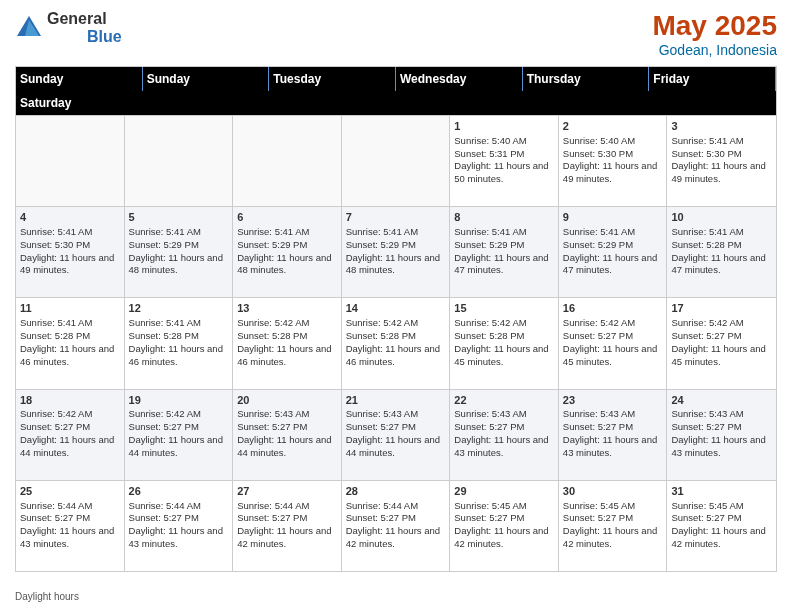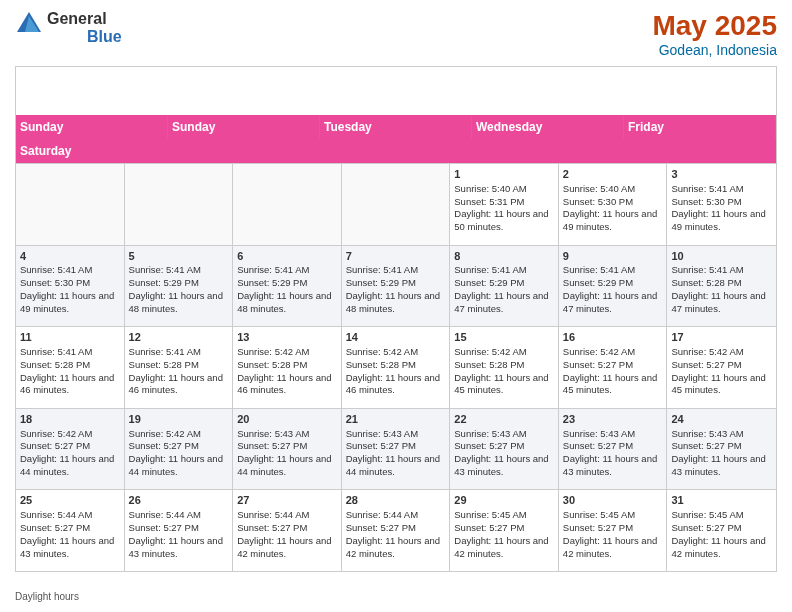--- a/index.html
+++ b/index.html
@@ -18,20 +18,21 @@
       flex-direction: column;
     }
     .header {
       display: flex;
       justify-content: space-between;
       align-items: flex-start;
       margin-bottom: 8px;
     }
     .logo {
       display: flex;
+      align-items: center;
       gap: 4px;
     }
     .logo-text {
       display: flex;
       flex-direction: column;
       line-height: 1.1;
     }
     .logo-general {
       font-size: 16px;
       font-weight: bold;
@@ -60,23 +61,22 @@
       color: #0369a1;
     }
     .calendar {
       flex: 1;
       display: flex;
       flex-direction: column;
       border: 1px solid #ccc;
     }
     .cal-header {
       display: grid;
-      grid-template-columns: repeat(5, 1fr);
-      background: #ec4899;
-      margin-top: 48px;
+      grid-template-columns: repeat(6, 1fr);
+      background: #000000;
     }
     .cal-header-cell {
       color: #fff;
       font-size: 12px;
       font-weight: bold;
       padding: 5px 4px;
       text-align: left;
       border-right: 1px solid #5a8fd0;
     }
     .cal-header-cell:last-child { border-right: none; }
@@ -136,20 +136,21 @@
       <div class="subtitle">Godean, Indonesia</div>
     </div>
   </div>
 
   <div class="calendar">
     <div class="cal-header">
     <div class="cal-header-cell">Sunday</div>
         <div class="cal-header-cell">Sunday</div>
         <div class="cal-header-cell">Tuesday</div>
         <div class="cal-header-cell">Wednesday</div>
+        <div class="cal-header-cell">Thursday</div>
         <div class="cal-header-cell">Friday</div>
         <div class="cal-header-cell">Saturday</div>
       </div>
     <div class="cal-body">
     <div class="cal-row">
           <div class="cal-cell empty"></div>
           <div class="cal-cell empty"></div>
           <div class="cal-cell empty"></div>
           <div class="cal-cell empty"></div>
           <div class="cal-cell"><span class="day-num">1</span><span>Sunrise: 5:40 AM</span><br><span>Sunset: 5:31 PM</span><br><span>Daylight: 11 hours and 50 minutes.</span></div>

